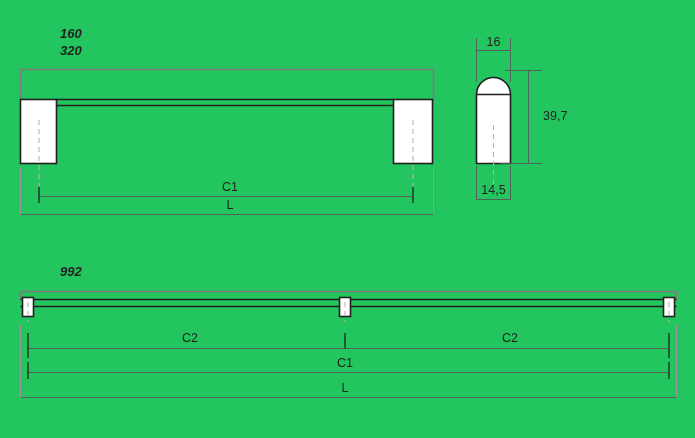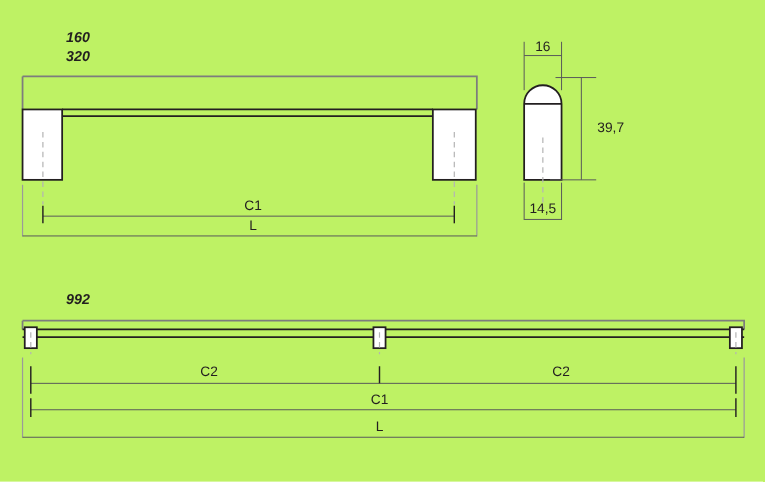--- a/index.html
+++ b/index.html
@@ -7,21 +7,21 @@
     padding: 0;
     background: #ffffff;
   }
   body {
     font-family: "Liberation Sans", sans-serif;
   }
   #drawing-root {
     position: relative;
     width: 695px;
     height: 438px;
-    background: #bef264;
+    background: #22c55e;
     overflow: hidden;
   }
   svg#tech-drawing {
     display: block;
     width: 695px;
     height: 438px;
   }
   .obj-outline {
     fill: none;
     stroke: #231f20;

